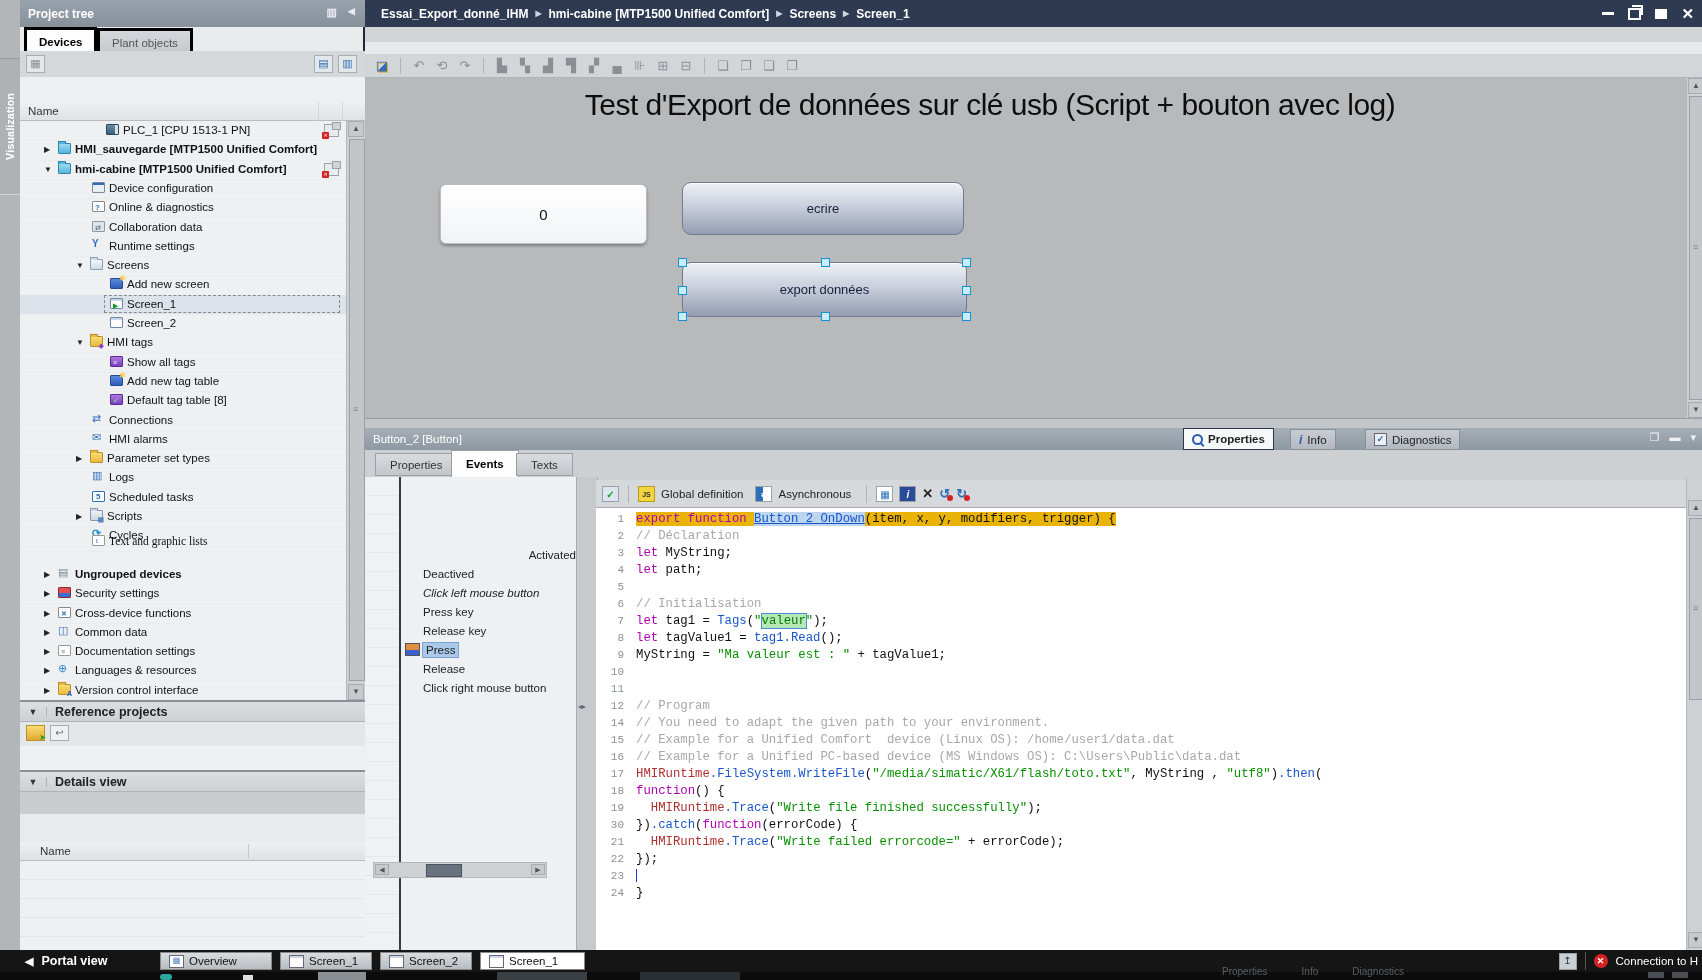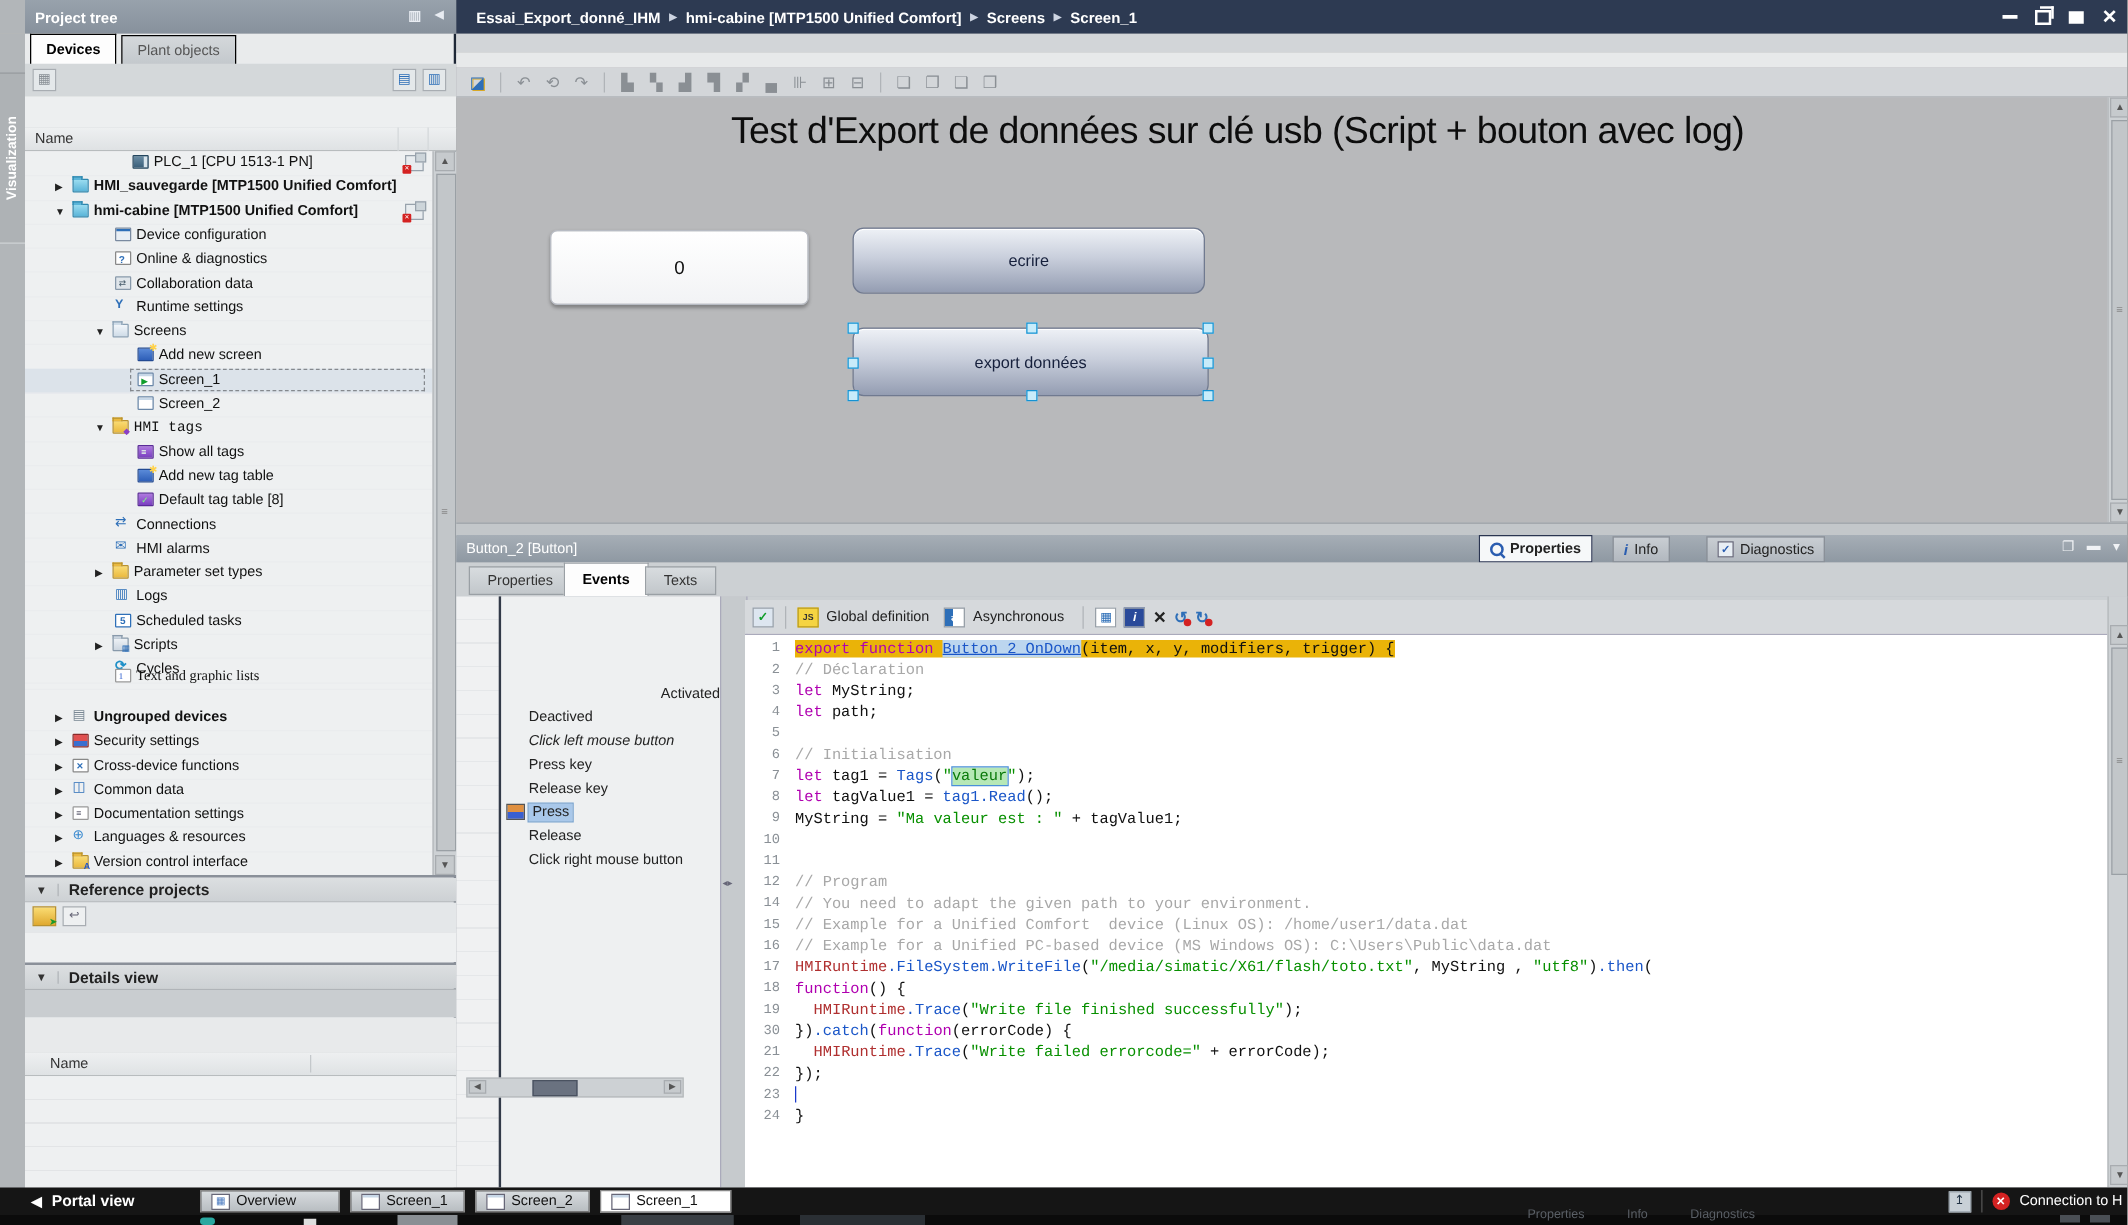--- a/index.html
+++ b/index.html
@@ -26,21 +26,21 @@
 
   
   #left-strip{left:0;top:27px;width:20px;height:923px;background:#b2b6b9;}
   #vis-tab{left:0;top:58px;width:20px;height:135px;background:#aeb2b5;border-top:1px solid #cfd3d6;border-bottom:1px solid #989c9f;
            color:#fff;font-weight:bold;font-size:11px;display:flex;align-items:center;justify-content:center;
            writing-mode:vertical-rl;transform:rotate(180deg);}
 
   
   #left-panel{left:20px;top:27px;width:345px;height:923px;background:#e9ebec;border-right:2px solid #1d2736;box-sizing:border-box;}
   .pt-tab{position:absolute;top:1px;height:23px;display:flex;align-items:center;padding:0 12px;font-size:11.5px;
-          background:linear-gradient(#d4d8db,#c3c8cc);border:1px solid #000000;color:#555;}
+          background:linear-gradient(#d4d8db,#c3c8cc);border:3px solid #000000;color:#555;}
   .pt-tab.active{background:#fdfdfd;color:#000;font-weight:bold;top:0;height:24px;border-bottom:none;}
   #pt-toolbar{left:0;top:24px;width:345px;height:26px;background:#d4d8da;border-bottom:1px solid #b9bdc0;}
   .ptt-ico{position:absolute;top:4px;width:17px;height:16px;border:1px solid #a8adb2;background:#e4e8ea;
            font-size:11px;text-align:center;line-height:15px;color:#8a9096;}
   .ptt-ico.blue{color:#2e6fb8;}
   #pt-filter{left:0;top:50px;width:345px;height:25px;background:#edeff0;border-bottom:1px solid #cdd1d4;}
   #pt-namehdr{left:0;top:75px;width:345px;height:19px;background:linear-gradient(#eef0f1,#dfe2e4);
               border-bottom:1px solid #b8bcbe;display:flex;align-items:center;padding-left:8px;box-sizing:border-box;color:#333;}
   .colline{position:absolute;top:75px;bottom:250px;width:1px;background:#d4d7da;}
 
@@ -326,21 +326,21 @@
           <span class="ti screenplay" data-g="▶" style="left: 90px;"></span>
           <span class="tlabel" style="left: 107px;">Screen_1</span>
         </div>
         <div class="trow" style="top: 193px;">
           <span class="ti screen" style="left: 90px;"></span>
           <span class="tlabel" style="left: 107px;">Screen_2</span>
         </div>
         <div class="trow" style="top: 212.3px;">
           <span class="texp" style="left: 56px;">▼</span>
           <span class="ti f g-br" data-g="◆" style="left: 70px;"></span>
-          <span class="tlabel" style="left: 87px; font-family: Liberation Mono, monospace;">HMI tags</span>
+          <span class="tlabel" style="left: 87px;">HMI tags</span>
         </div>
         <div class="trow" style="top: 231.6px;">
           <span class="ti tags" data-g="≡" style="left: 90px;"></span>
           <span class="tlabel" style="left: 107px;">Show all tags</span>
         </div>
         <div class="trow" style="top: 250.9px;">
           <span class="ti newitem g-tr" data-g="✱" style="left: 90px;"></span>
           <span class="tlabel" style="left: 107px;">Add new tag table</span>
         </div>
         <div class="trow" style="top: 270.2px;">

